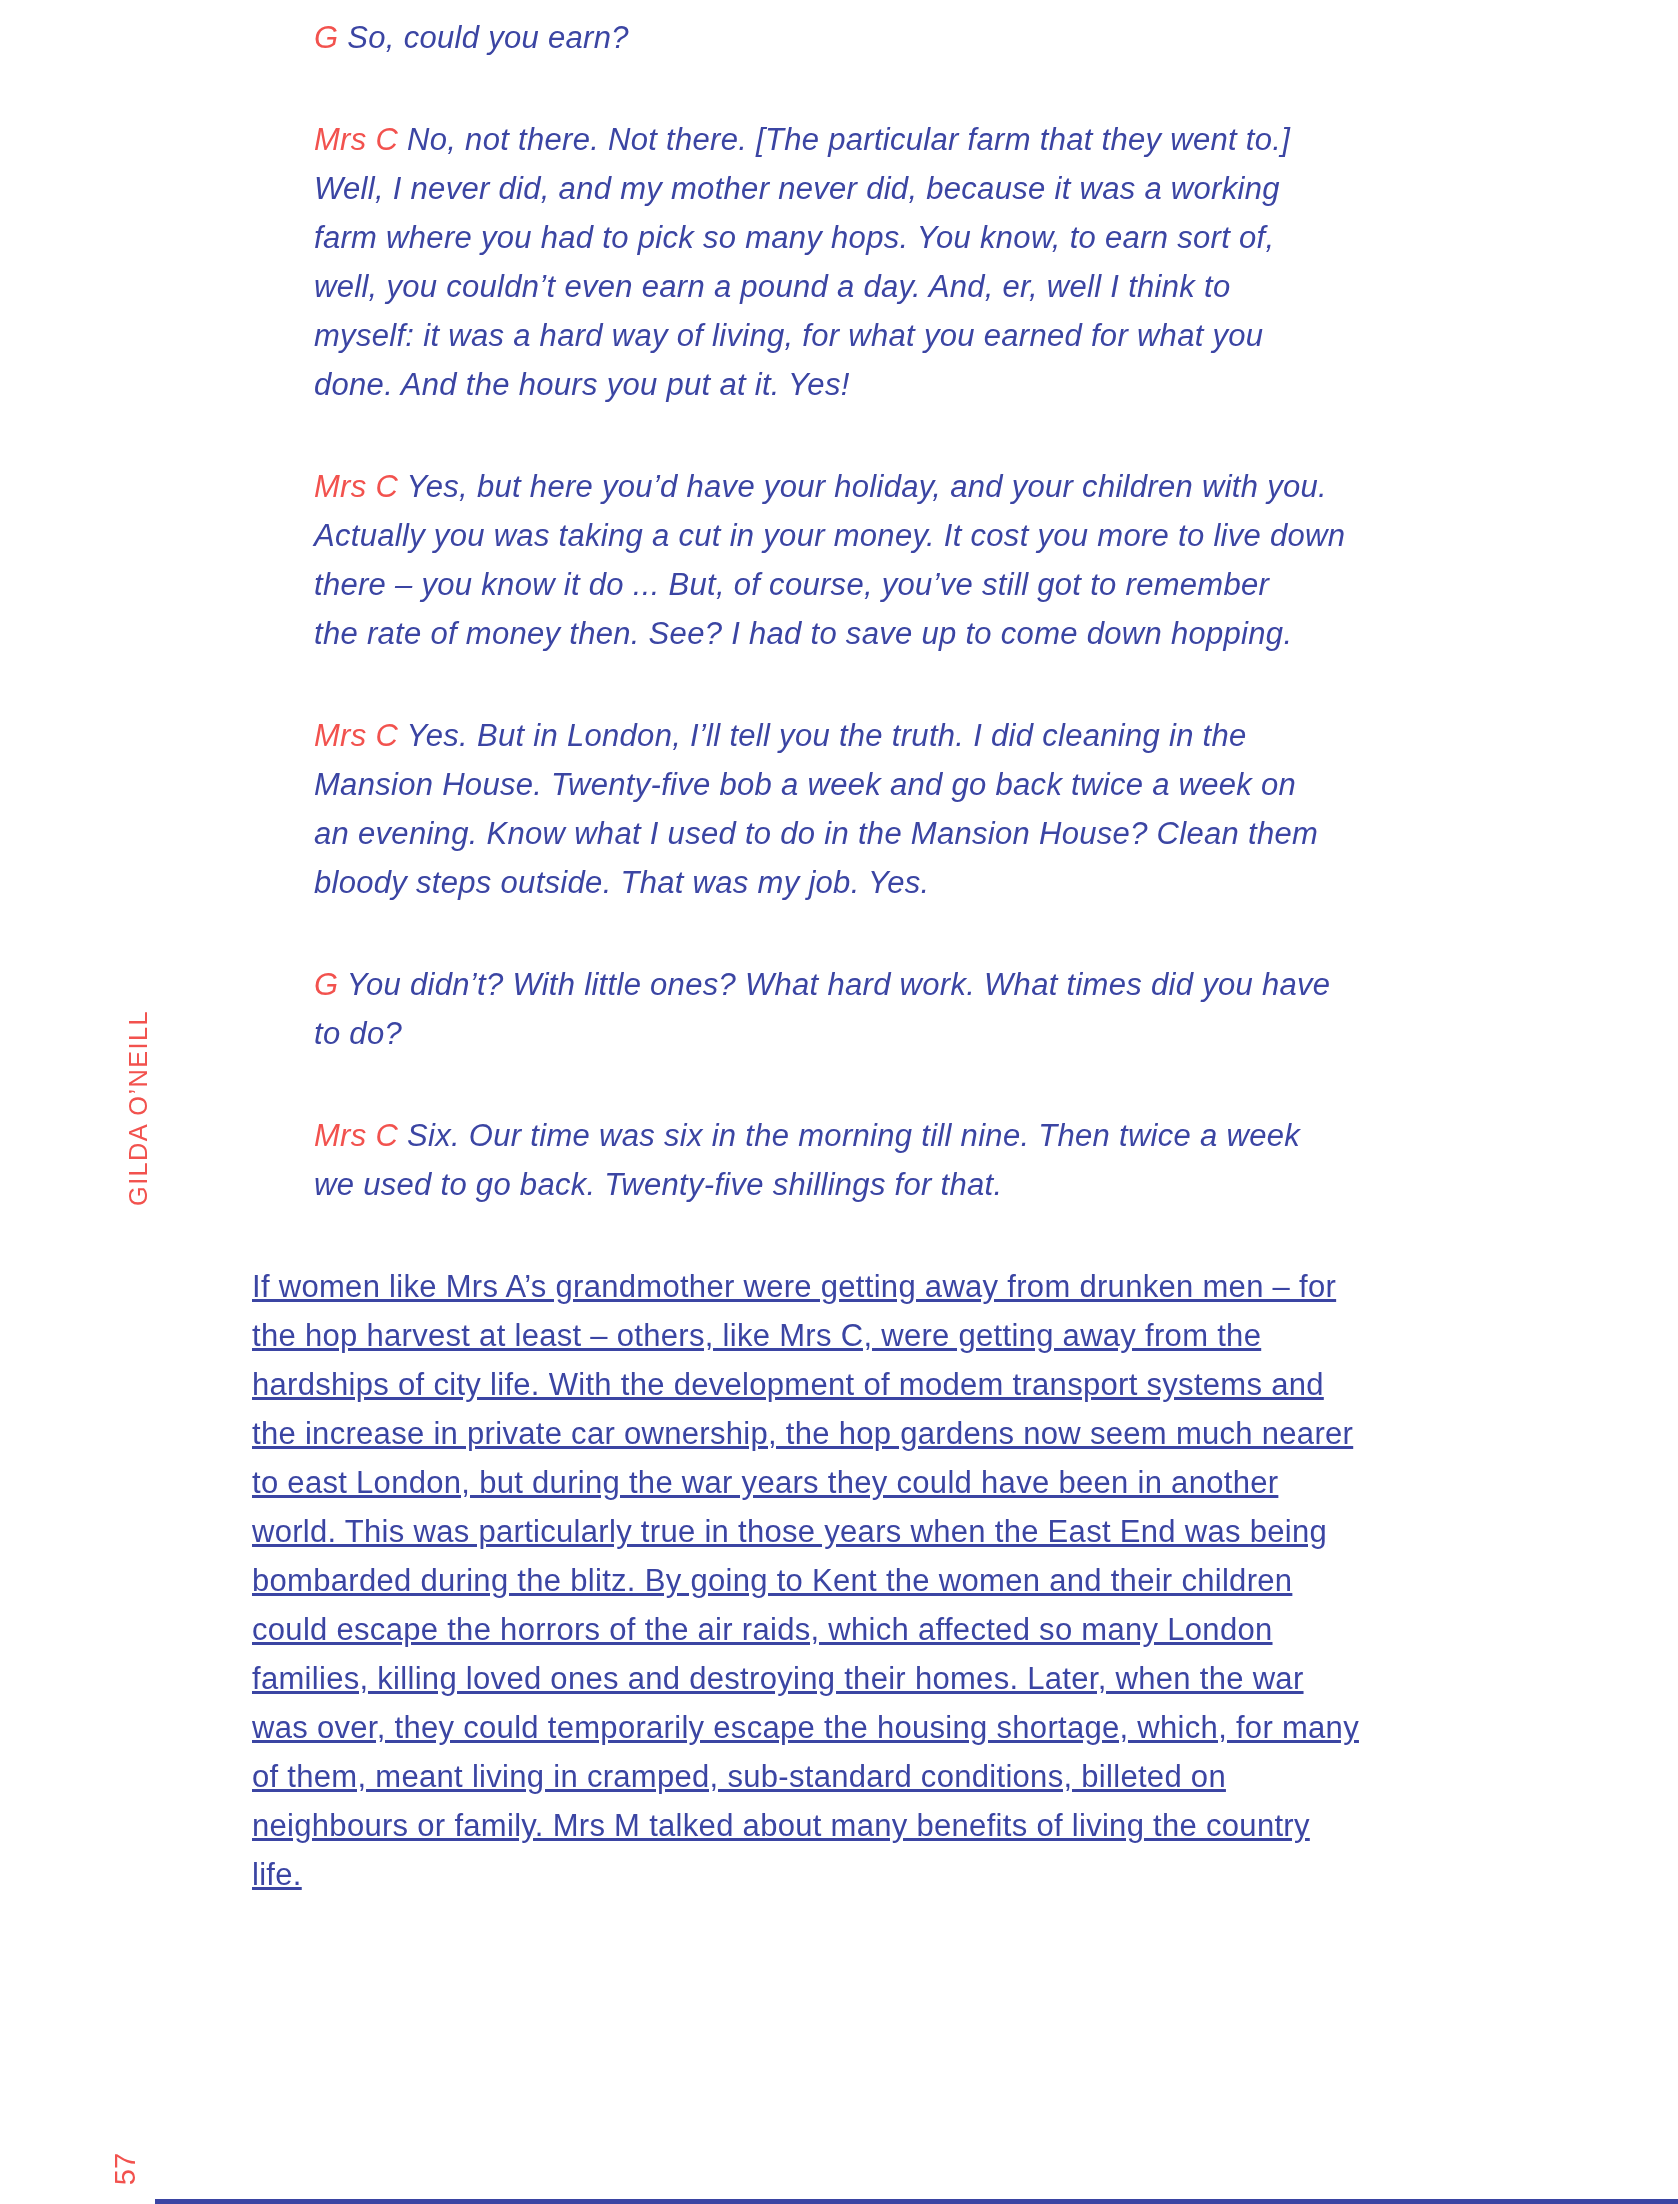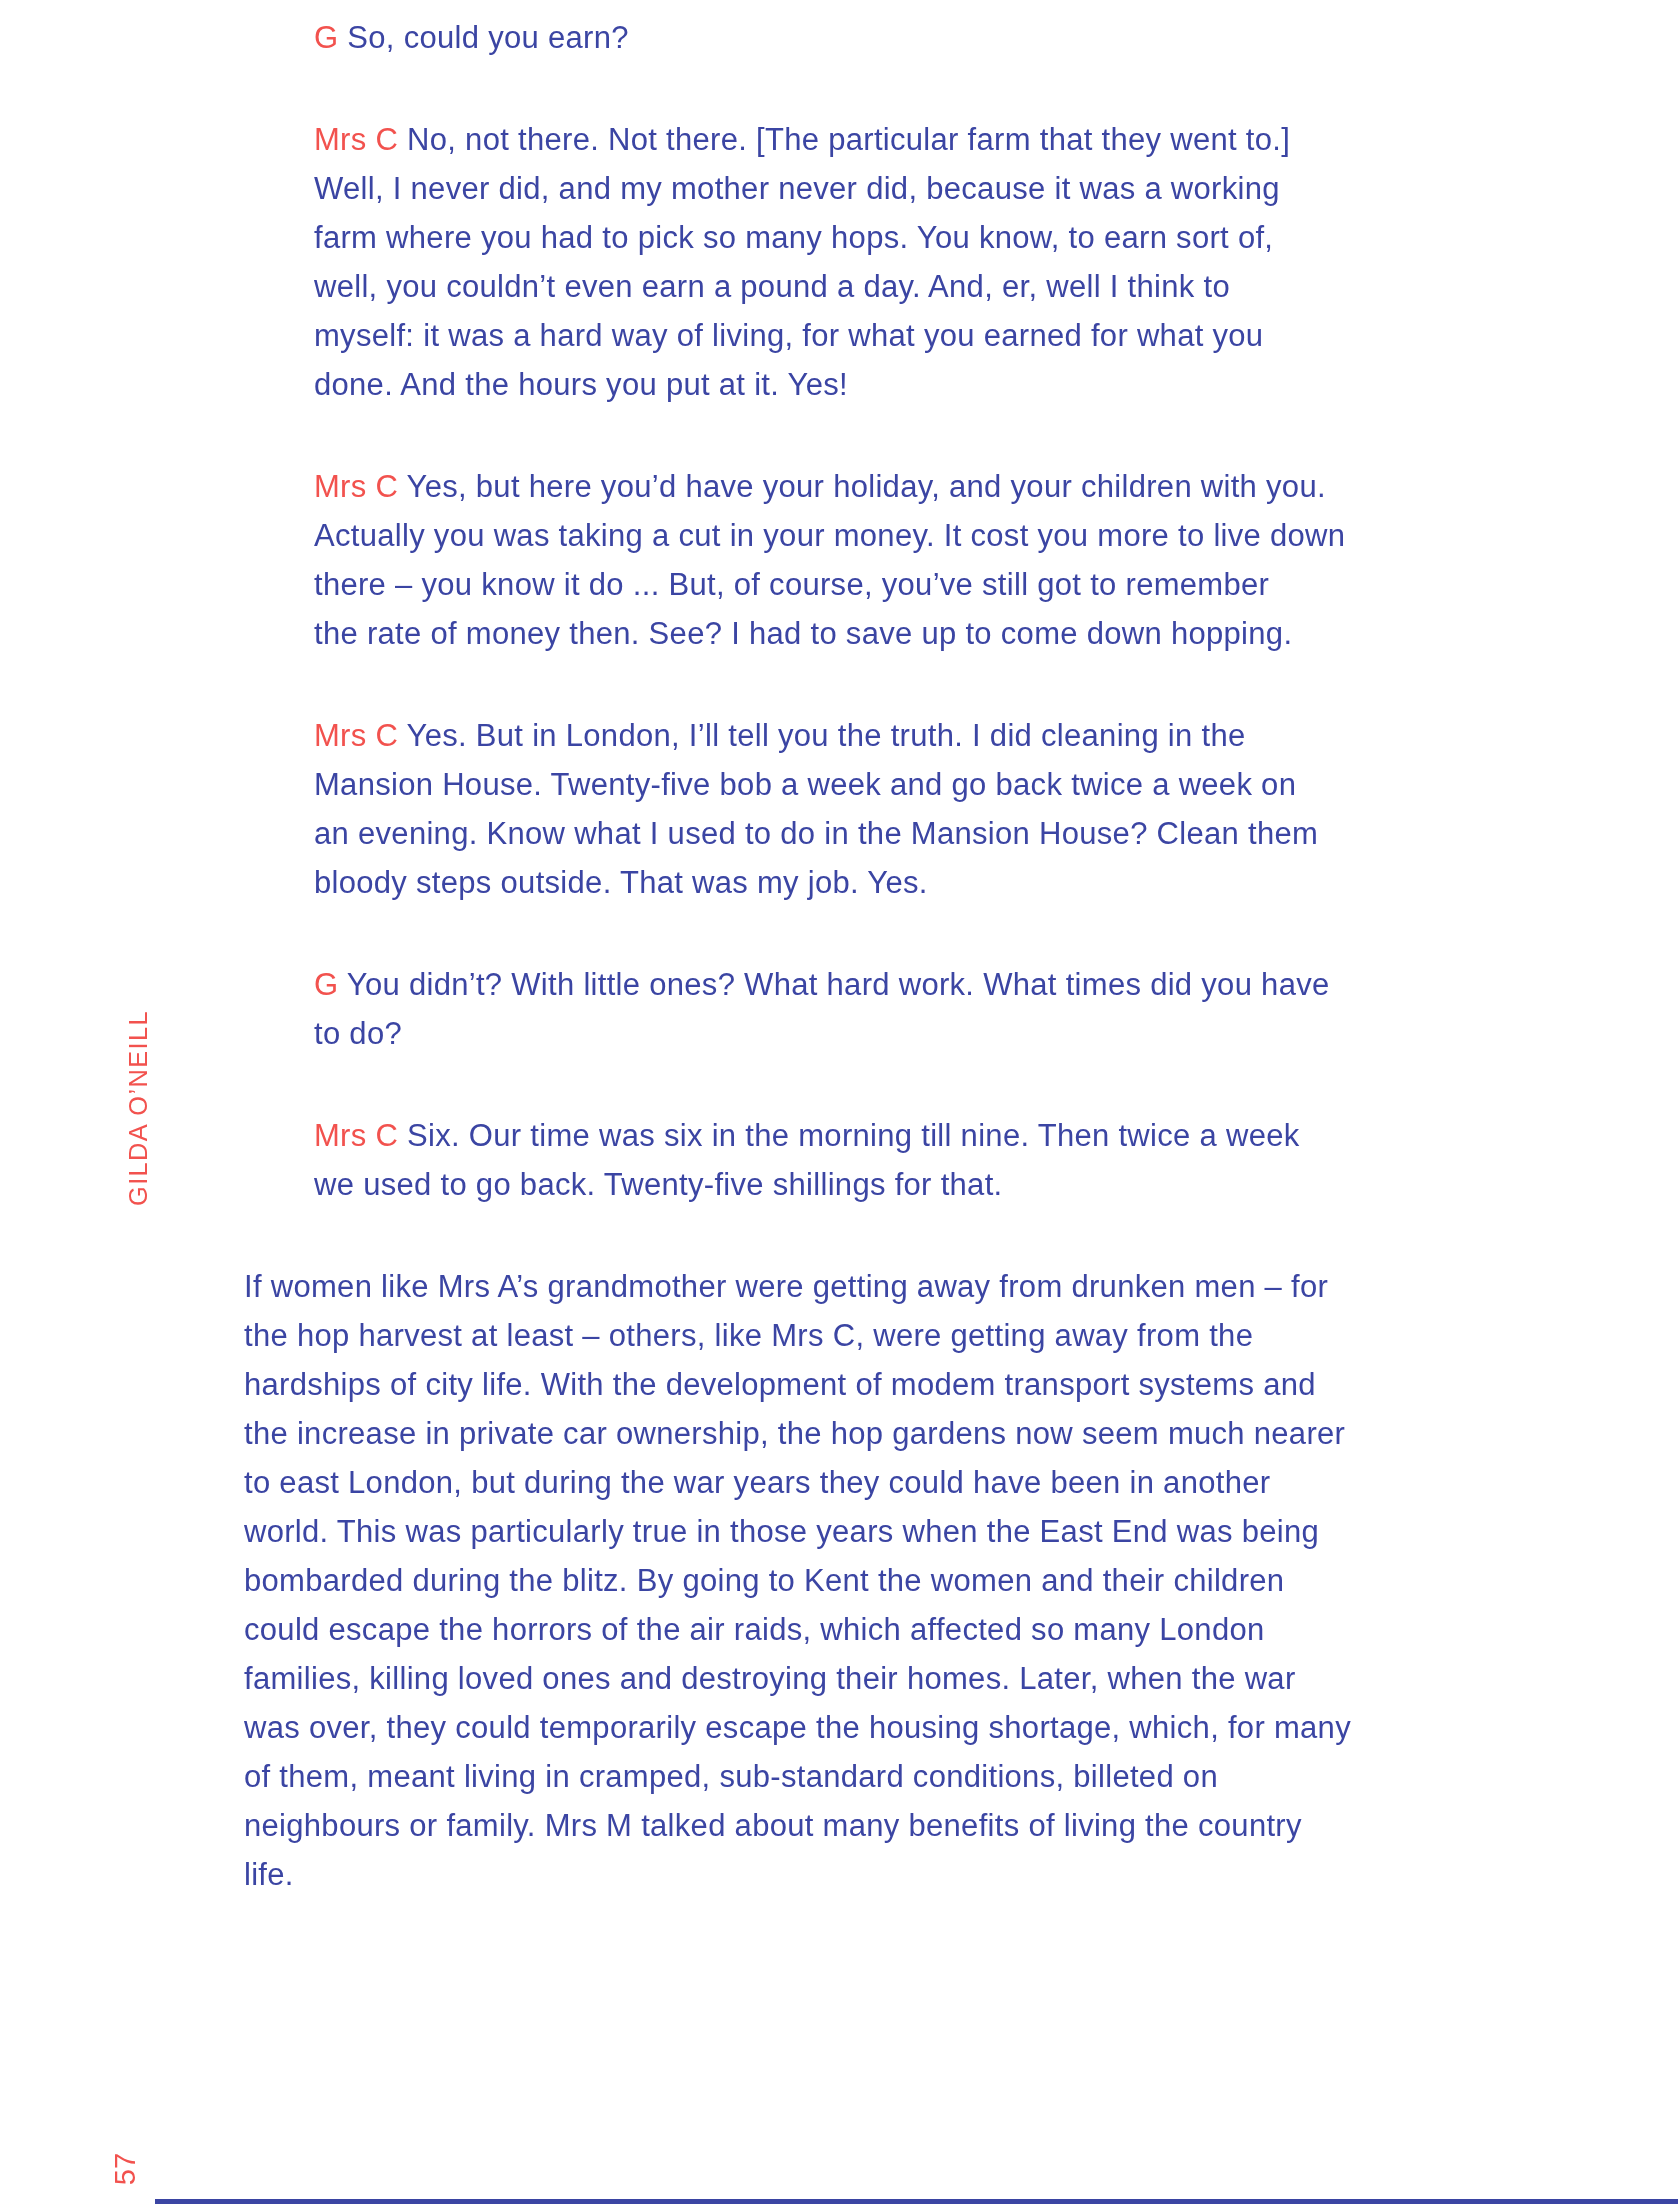--- a/index.html
+++ b/index.html
@@ -21,26 +21,28 @@
     top:13px;
     right:38px;
     color:var(--blue);
     font-size:31px;
     line-height:49px;
     letter-spacing:0.3px;
     white-space:nowrap;
   }
   .block{
     margin:0 0 53px 70px;
+    font-style:italic;
   }
   .speaker{
     color:var(--red);
   }
   .closing{
-    margin:0;
+    margin:8px;
+    text-decoration:underline;
   }
   .vertical{
     position:absolute;
     color:var(--red);
     white-space:nowrap;
     transform:translate(-50%,-50%) rotate(-90deg);
   }
   .author{
     left:138px;
     top:1108px;

